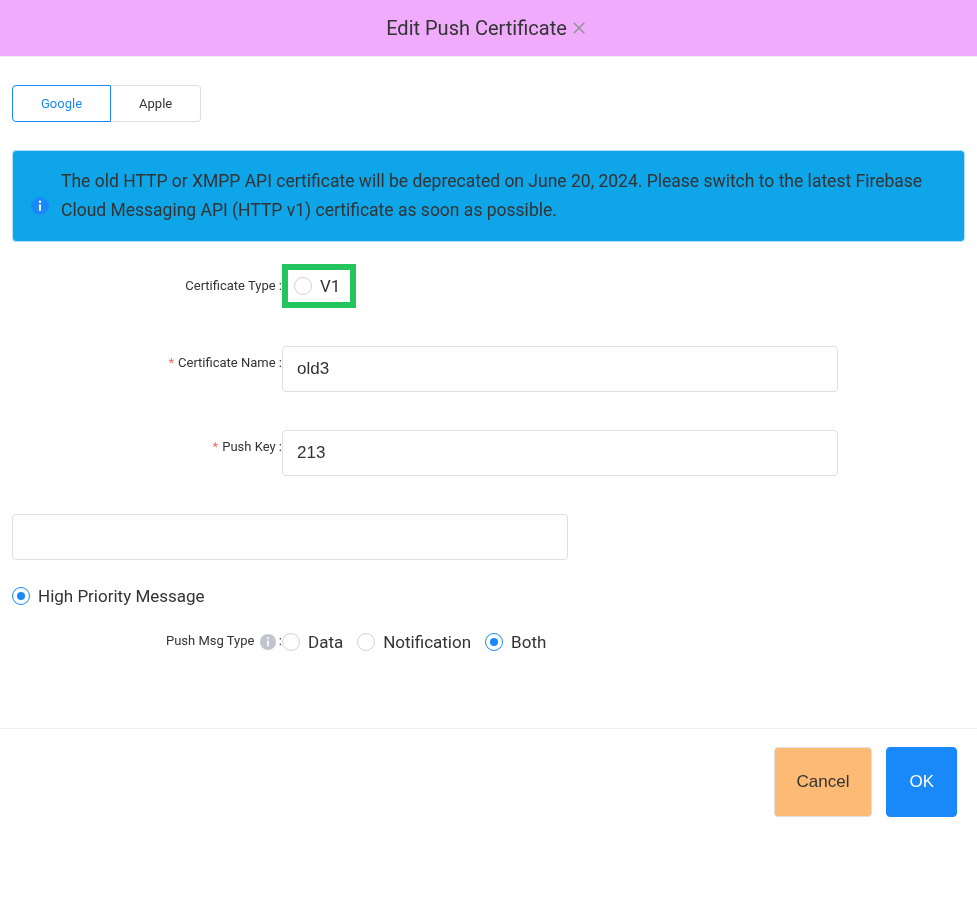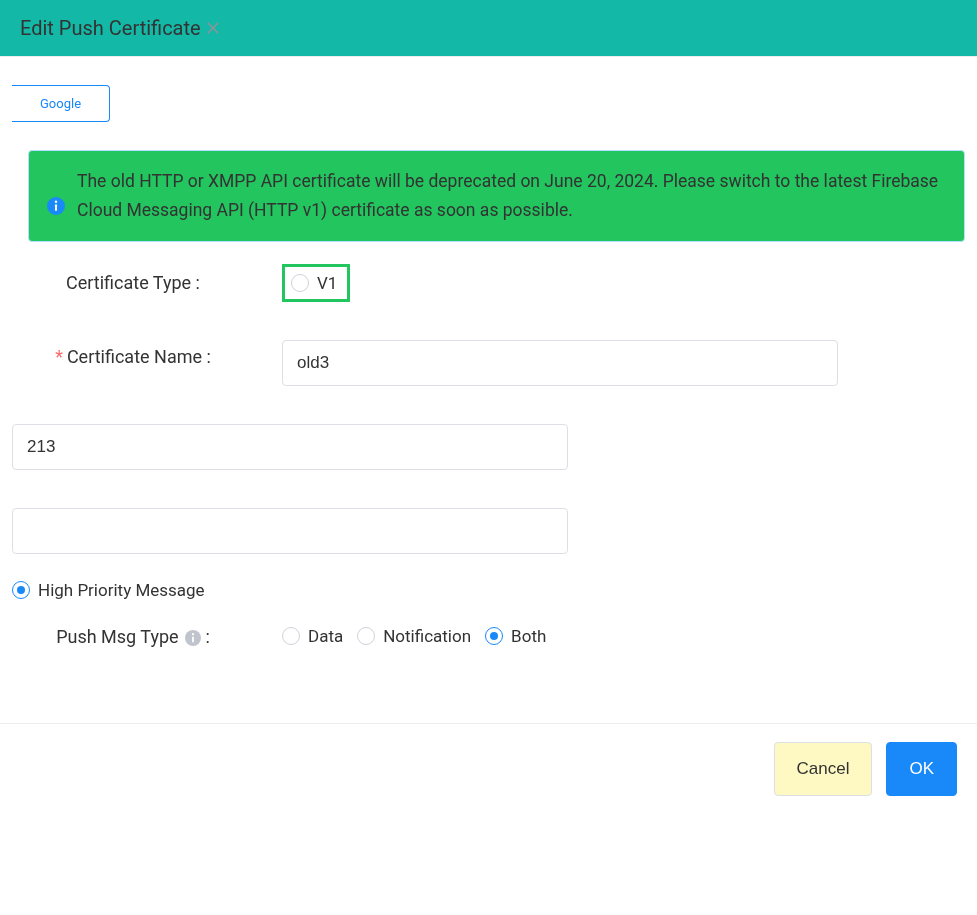--- a/index.html
+++ b/index.html
@@ -5,23 +5,23 @@
     * { box-sizing: border-box; margin: 0; padding: 0; }
     body {
       font-family: -apple-system, BlinkMacSystemFont, "Segoe UI", Roboto, "Helvetica Neue", Arial, sans-serif;
       background: #fff;
       width: 977px;
       color: #333;
     }
     .modal-header {
       display: flex;
       align-items: center;
-      justify-content: flex-start;
+      justify-content: center;
       padding: 16px 20px;
-      background: #14b8a6;
+      background: #f0abfc;
       border-bottom: 1px solid #eee;
     }
     .modal-title {
       font-size: 20px;
       font-weight: 400;
       color: #333;
     }
     .close-btn {
       width: 24px;
       height: 24px;
@@ -41,26 +41,25 @@
       font-size: 13px;
       cursor: pointer;
       color: #333;
     }
     .tab:first-child { border-radius: 4px 0 0 4px; }
     .tab:last-child { border-radius: 0 4px 4px 0; border-left: none; }
     .tab.active { color: #1989fa; border-color: #1989fa; }
     .alert {
       display: flex;
       align-items: flex-start;
-      background: #22c55e;
+      background: #0ea5e9;
       border: 1px solid #b3e0ff;
       border-radius: 4px;
       padding: 16px 18px;
       margin-bottom: 22px;
-      margin-left: 16px;
     }
     .alert-icon {
       width: 18px;
       height: 18px;
       flex-shrink: 0;
       margin-top: 30px;
       margin-right: 12px;
     }
     .alert-icon svg { width: 18px; height: 18px; }
     .alert-text {
@@ -69,23 +68,23 @@
       line-height: 1.65;
     }
     .form-row {
       display: flex;
       align-items: center;
       margin-bottom: 26px;
     }
     .form-row.multi { align-items: flex-start; }
     .form-label {
       width: 270px;
-      text-align: center;
-      padding-right: 28px;
-      font-size: 18px;
+      text-align: right;
+      padding-right: 0;
+      font-size: 13px;
       color: #333;
       flex-shrink: 0;
     }
     .required { color: #f56c6c; margin-right: 4px; }
     .info-icon {
       display: inline-flex;
       width: 16px;
       height: 16px;
       vertical-align: middle;
       margin-left: 2px;
@@ -118,21 +117,21 @@
     }
     .radio-circle.checked { border-color: #1989fa; }
     .radio-circle.checked::after {
       content: "";
       width: 8px;
       height: 8px;
       background: #1989fa;
       border-radius: 50%;
     }
     .highlight-box {
-      border: 3px solid #22c55e;
+      border: 6px solid #22c55e;
       padding: 6px 10px 6px 6px;
       display: inline-flex;
       align-items: center;
       gap: 10px;
       margin-right: 8px;
     }
     .text-input {
       width: 556px;
       height: 46px;
       border: 1px solid #dcdfe6;
@@ -151,46 +150,47 @@
       justify-content: flex-end;
       gap: 14px;
       margin-top: 30px;
     }
     .btn {
       padding: 11px 22px;
       font-size: 17px;
       border-radius: 4px;
       cursor: pointer;
       border: 1px solid #dcdfe6;
-      background: #fef9c3;
+      background: #fdba74;
       color: #333;
     }
     .btn.primary {
       background: #1989fa;
       border-color: #1989fa;
       color: #fff;
-      padding: 16px 22px;
+      padding: 24px 22px;
     }
   </style>
 </head>
 <body>
 
 <div class="modal-header">
   <div class="modal-title">Edit Push Certificate</div>
   <div class="close-btn">
     <svg viewBox="0 0 24 24" fill="none">
       <path d="M5 5 L19 19 M19 5 L5 19"></path>
     </svg>
   </div>
 </div>
 
 <div class="modal-body">
 
   <div class="tabs">
     <div class="tab active">Google</div>
+    <div class="tab">Apple</div>
   </div>
 
   <div class="alert">
     <span class="alert-icon">
       <svg viewBox="0 0 16 16">
           <circle cx="8" cy="8" r="8" fill="#1989fa"></circle>
           <rect x="7.1" y="6.5" width="1.8" height="6" fill="#fff" rx="0.9"></rect>
           <circle cx="8" cy="4.2" r="1.1" fill="#fff"></circle>
         </svg>
     </span>
@@ -210,20 +210,23 @@
   </div>
 
   <div class="form-row">
     <div class="form-label">
       <span class="required">*</span><span>Certificate Name :</span>
     </div>
     <input class="text-input" type="text" value="old3" style="">
   </div>
 
   <div class="form-row">
+    <div class="form-label">
+      <span class="required">*</span><span>Push Key :</span>
+    </div>
     <input class="text-input" type="text" value="213" style="">
   </div>
 
   <div class="form-row">
     <input class="text-input" type="text" value="" style="">
   </div>
 
   <div class="form-row multi">
     <div class="form-control stack">
       <span class="radio-item">

